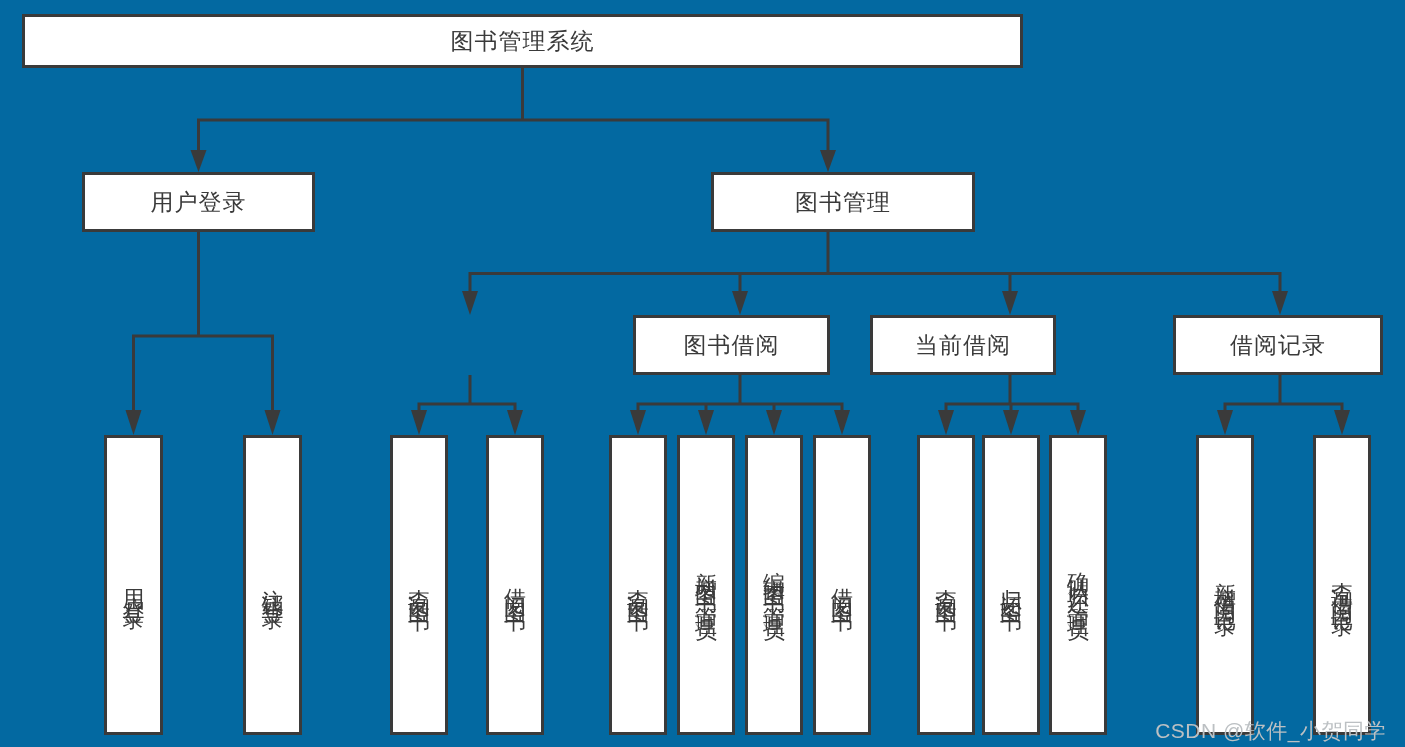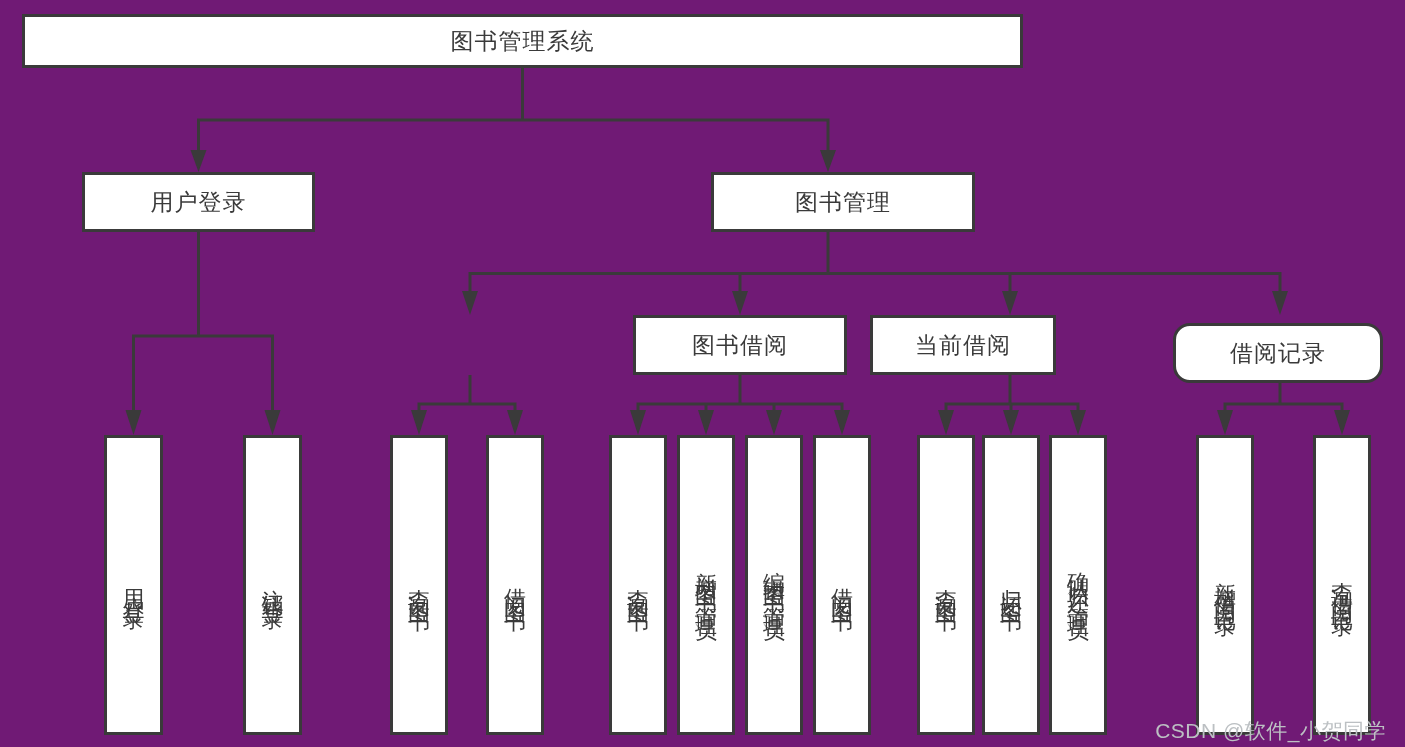--- a/index.html
+++ b/index.html
@@ -1,20 +1,20 @@
 <!DOCTYPE html>
 <html style="--line: #3a3a3a; --text: #3a3a3a; --box_bg: #ffffff; --watermark: #bcc0c3;"><head>
 <meta charset="utf-8">
 <style>
   html, body { margin: 0; padding: 0; background: #ffffff; }
   .canvas {
     position: relative;
     width: 1405px;
     height: 747px;
-    background: #701a75;
+    background: #0369a1;
     font-family: "Liberation Sans", sans-serif;
     color: var(--text, #3a3a3a);
     overflow: hidden;
   }
   svg.connectors {
     position: absolute;
     left: 0; top: 0;
     width: 1405px; height: 747px;
   }
   .box {
@@ -89,23 +89,23 @@
       <polygon points="1217,410 1233,410 1225,435"></polygon>
       <polygon points="1334,410 1350,410 1342,435"></polygon>
     </g>
   </svg>
 
   <div class="box hbox" style="left:22px; top:14px; width:1001px; height:54px;">图书管理系统</div>
 
   <div class="box hbox" style="left:82px; top:172px; width:233px; height:60px;">用户登录</div>
   <div class="box hbox" style="left:711px; top:172px; width:264px; height:60px;">图书管理</div>
 
-  <div class="box hbox" style="left:633px; top:315px; width:214px; height:60px;">图书借阅</div>
+  <div class="box hbox" style="left:633px; top:315px; width:197px; height:60px;">图书借阅</div>
   <div class="box hbox" style="left:870px; top:315px; width:186px; height:60px;">当前借阅</div>
-  <div class="box hbox" style="left:1173px; top:323px; width:210px; height:60px;border-radius:17px;">借阅记录</div>
+  <div class="box hbox" style="left:1173px; top:315px; width:210px; height:60px;">借阅记录</div>
 
   <div class="box vbox" style="left:104px; top:435px; width:59px; height:300px;">
     <span class="vtext">用户登录</span>
   </div>
   <div class="box vbox" style="left:243px; top:435px; width:59px; height:300px;">
     <span class="vtext">注销登录</span>
   </div>
 
   <div class="box vbox" style="left:390px; top:435px; width:58px; height:300px;">
     <span class="vtext">查询图书</span>

